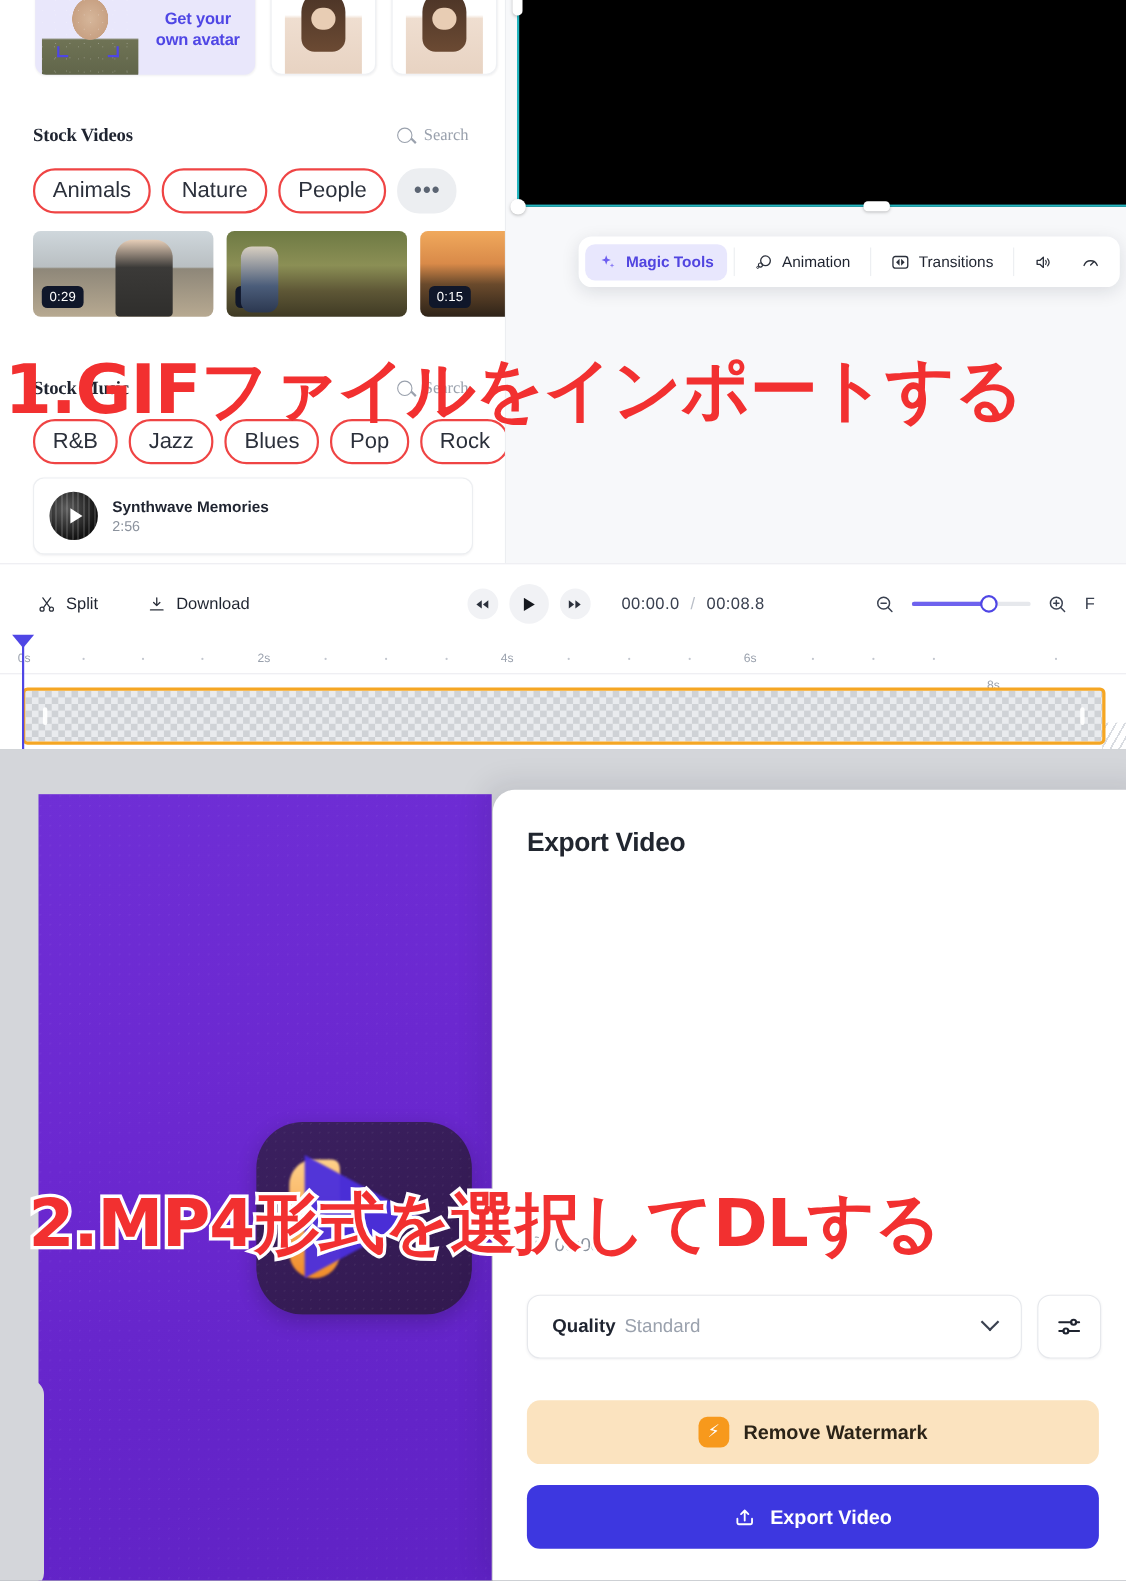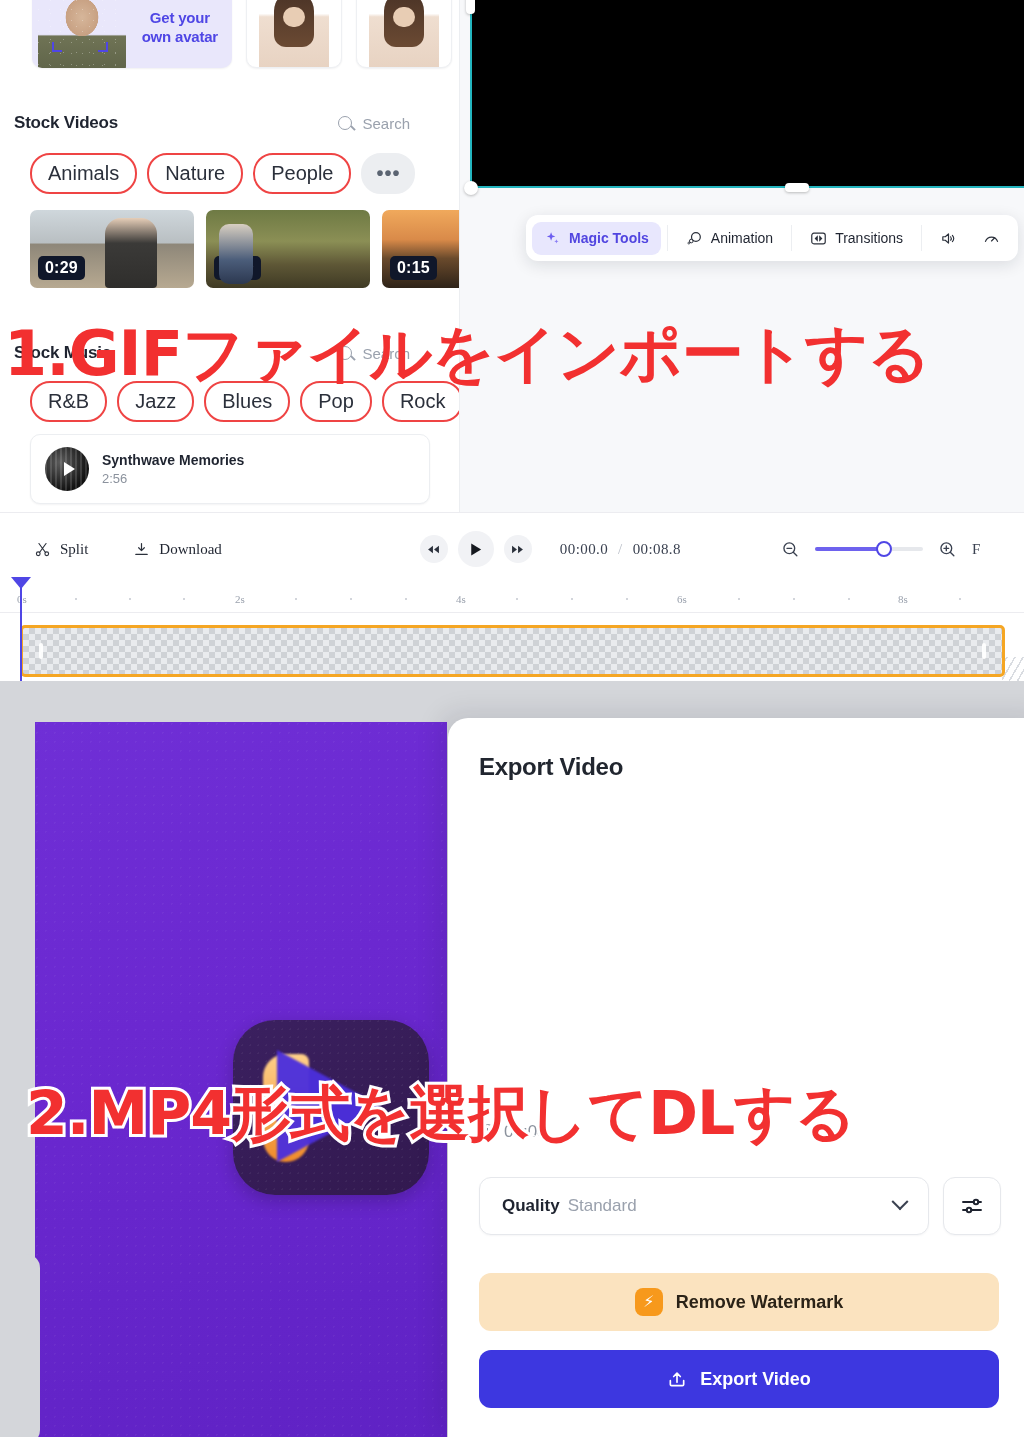--- a/index.html
+++ b/index.html
@@ -41,21 +41,21 @@
   .person { position:absolute; left:50%; transform:translateX(-50%); bottom:-4px; width:70px; height:82px;
             background:
               radial-gradient(ellipse 15px 18px at 50% 18%, #e8cdb4 0%, #dcbd9f 70%, rgba(0,0,0,0) 72%),
               linear-gradient(180deg, rgba(255,255,255,0) 30%, #efded0 34%, #e7d2c1 100%); }
   .hair { position:absolute; left:50%; transform:translateX(-50%); top:2px; width:40px; height:56px; border-radius:20px 20px 12px 12px;
           background: linear-gradient(180deg,#4a3326,#6b4a33); }
   .hair:after { content:""; position:absolute; left:50%; transform:translateX(-50%); top:16px; width:22px; height:20px;
                 border-radius:11px; background:#e8cdb4; }
 
   
-  .sec-head { position:absolute; display:flex; justify-content:space-between; width:396px; left:14px; }
+  .sec-head { position:absolute; display:flex; justify-content:space-between; width:396px; left:30px;font-family:Liberation Serif, serif; }
   .sec-title { font-size:17px; font-weight:700; color:#1f2430; letter-spacing:-.2px; }
   .sec-search { display:flex; align-items:center; gap:10px; color:#9aa1ad; font-size:15px; }
   .mag { width:14px; height:14px; border:1.8px solid #9aa1ad; border-radius:50%; position:relative; display:inline-block; }
   .mag:after { content:""; position:absolute; width:6px; height:1.8px; background:#9aa1ad; right:-5px; bottom:0px; transform:rotate(45deg); }
 
   
   .pills { position:absolute; left:30px; display:flex; gap:10px; align-items:center; }
   .pill { border:2px solid #ef4444; border-radius:20px; padding:7px 16px; font-size:20px; color:#2b303b; background:#fff; white-space:nowrap; }
   .pill.more { background:#eceef1; border-color:#eceef1; padding:7px 13px; color:#5b6472; letter-spacing:1px; font-weight:700; }
 
@@ -64,21 +64,21 @@
   .thumb { width:164px; height:78px; border-radius:7px; overflow:hidden; position:relative; background:#b9b2a6; }
   .t1 { background: linear-gradient(180deg,#cfd7dc 0%,#b9bfc2 42%,#8e8779 44%,#b7a991 100%); }
   .t2 { background: linear-gradient(180deg,#6e7a44 0%,#8b8f55 40%,#5e5736 70%,#3f3a24 100%); }
   .t3 { background: linear-gradient(180deg,#f0a95c 0%,#d98a49 38%,#6a4a2c 62%,#2e2318 100%); }
   .t1:after { content:""; position:absolute; left:46%; top:10%; width:52px; height:70px; border-radius:16px 16px 4px 4px;
               background: linear-gradient(180deg,#e6ceb8 0%,#3b3a38 36%,#2f2e2c 100%); }
   .t2:after { content:""; position:absolute; left:8%; top:18%; width:34px; height:60px; border-radius:10px;
               background: linear-gradient(180deg,#d8cfc1 0%,#4b5d7a 60%,#2c3850 100%); }
   .t3:after { content:""; position:absolute; left:56%; top:4%; width:40px; height:34px; border-radius:50% 50% 30% 30%;
               background:#2b2117; }
-  .tdur { position:absolute; left:8px; bottom:8px; background:#10172a; color:#fff; font-size:16px; font-weight:700;
+  .tdur { position:absolute; left:8px; bottom:8px; background:#10172a; color:#fff; font-size:12px; font-weight:400;
           padding:3px 7px; border-radius:5px; letter-spacing:.2px; }
 
   
   .track { position:absolute; left:30px; width:400px; height:70px; border:1px solid #eceef1; border-radius:10px;
            background:#fff; display:flex; align-items:center; padding:16px 14px; gap:13px; box-shadow:0 1px 2px rgba(16,24,40,.05); }
   .track-art { width:44px; height:44px; border-radius:50%; background: radial-gradient(circle at 35% 35%, #5b5b5b, #111 70%);
                display:flex; align-items:center; justify-content:center; position:relative; overflow:hidden; }
   .track-art .bars { position:absolute; inset:0; background:
       repeating-linear-gradient(90deg, rgba(255,255,255,.28) 0 2px, rgba(0,0,0,0) 2px 5px); opacity:.5; }
   .play-tri { width:0; height:0; border-left:11px solid #fff; border-top:7px solid transparent; border-bottom:7px solid transparent;
@@ -98,21 +98,21 @@
 
   
   .ftoolbar { position:absolute; left:66px; top:215px; height:46px; background:#fff; border-radius:12px;
               box-shadow:0 4px 16px rgba(16,24,40,.12); display:flex; align-items:center; padding:0 6px; gap:2px; }
   .fitem { display:flex; align-items:center; gap:8px; padding:8px 12px; border-radius:9px; font-size:14px; color:#1f2430; white-space:nowrap; }
   .fitem.active { background:#e8e7fd; color:#5145e0; font-weight:600; }
   .fsep { width:1px; height:26px; background:#eceef1; margin:0 4px; }
   .ico { width:17px; height:17px; display:inline-block; flex:none; }
 
   
-  .tl { position:absolute; left:0; top:512px; width:1024px; height:169px; background:#fff; border-top:1px solid #ececf0;font-family:Liberation Serif, serif; }
+  .tl { position:absolute; left:0; top:512px; width:1024px; height:169px; background:#fff; border-top:1px solid #ececf0; }
   .tl-tools { position:absolute; left:0; top:0; width:1024px; height:72px; display:flex; align-items:center; }
   .tl-btn { display:flex; align-items:center; gap:9px; font-size:15px; color:#1f2430; }
   .rbtn { width:28px; height:28px; border-radius:50%; background:#f1f2f5; display:flex; align-items:center; justify-content:center; }
   .rbtn.big { width:36px; height:36px; }
   .time-txt { font-size:15px; color:#3a4150; letter-spacing:.4px; font-variant-numeric: tabular-nums; }
   .time-sep { color:#b9bec7; margin:0 10px; }
   .zslider { width:108px; height:4px; background:#e6e8ec; border-radius:3px; position:relative; }
   .zslider .fill { position:absolute; left:0; top:0; height:4px; width:63%; background:#6e62ee; border-radius:3px; }
   .zslider .knob { position:absolute; left:57%; top:-6px; width:16px; height:16px; border-radius:50%; background:#fff; border:2.5px solid #4f46e5; }
 
@@ -411,21 +411,21 @@
           <span class="tick" style="left:350px;"></span>
           <span class="tick" style="left:405px;"></span>
         <span class="tlabel" style="left:461px;">4s</span>
         <span class="tick" style="left:516px;"></span>
           <span class="tick" style="left:571px;"></span>
           <span class="tick" style="left:626px;"></span>
         <span class="tlabel" style="left:682px;">6s</span>
         <span class="tick" style="left:738px;"></span>
           <span class="tick" style="left:793px;"></span>
           <span class="tick" style="left:848px;"></span>
-        <span class="tlabel" style="left:903px;">8s</span>
+        <span class="tlabel" style="left:903px;margin-top:24px;">8s</span>
         <span class="tick" style="left:959px;"></span>
         <div class="hatch"></div>
       </div>
 
       <div class="playhead"></div>
       <div class="clip">
         <div class="clip-grip" style="left:16px;"></div>
         <div class="clip-grip" style="right:16px;"></div>
       </div>
     </div>

